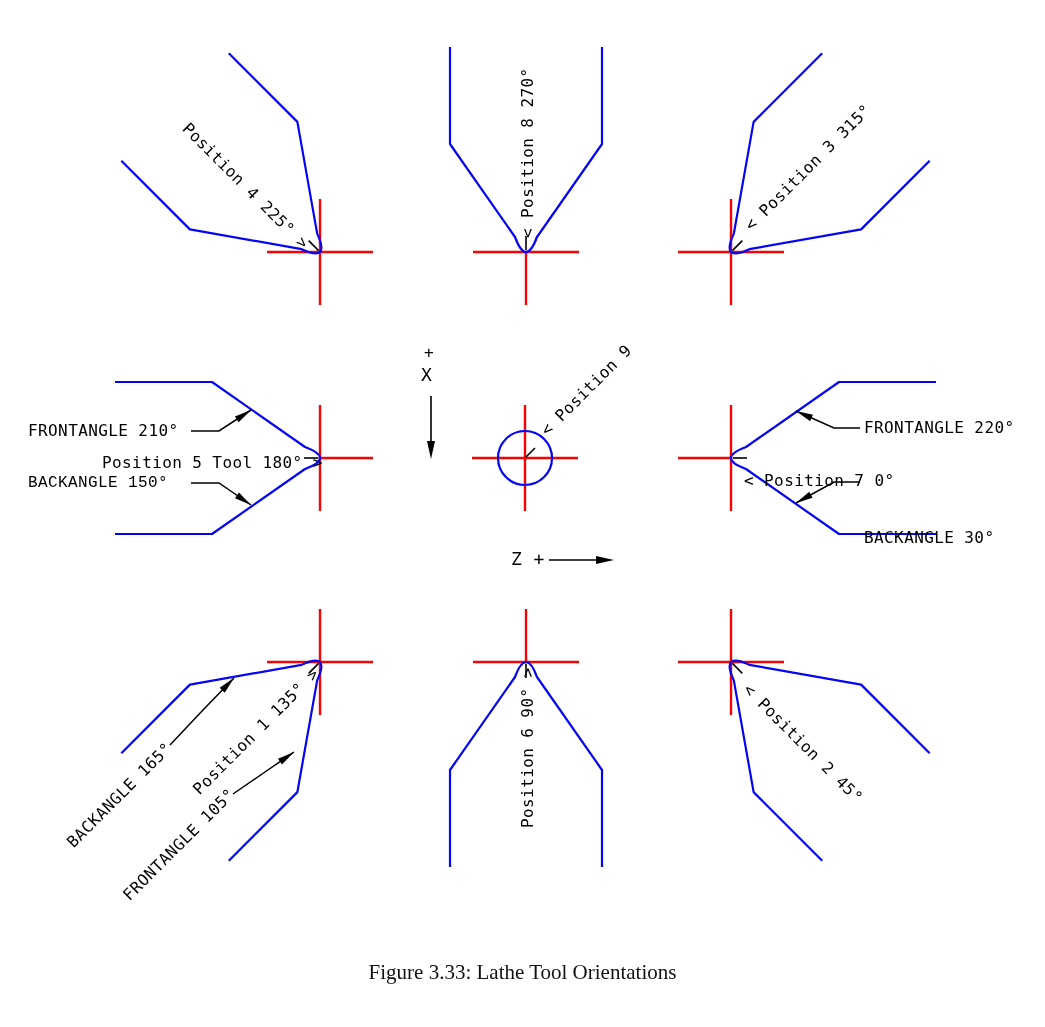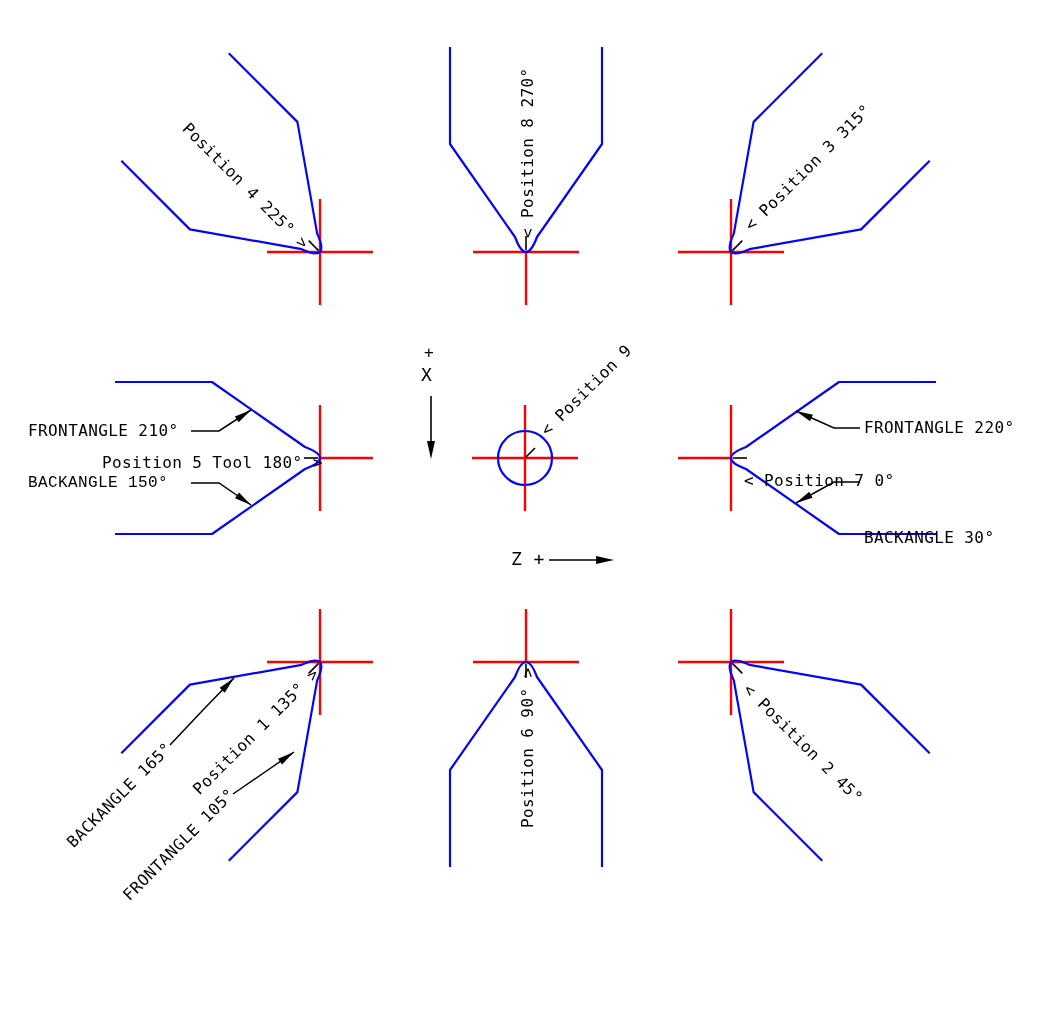--- a/index.html
+++ b/index.html
@@ -100,13 +100,14 @@
       <div class="cad-label" style="left: 864px; top: 501px; margin-top: 28px;">BACKANGLE 30°</div>
       <div class="cad-label" style="left: 196px; top: 783px; transform: rotate(-45deg);">Position 1 135° &gt;</div>
       <div class="cad-label" style="left: 70px; top: 836px; transform: rotate(-45deg);">BACKANGLE 165°</div>
       <div class="cad-label" style="left: 126px; top: 889px; transform: rotate(-45deg);">FRONTANGLE 105°</div>
       <div class="cad-label" style="left: 528px; top: 819px; transform: rotate(-90deg);">Position 6 90° &gt;</div>
       <div class="cad-label" style="left: 746px; top: 678px; transform: rotate(45deg);">&lt; Position 2 45°</div>
       <div class="cad-label" style="left: 424px; top: 344px;">+</div>
       <div class="cad-label axis-letter" style="left: 421px; top: 366px;">X</div>
       <div class="cad-label axis-letter" style="left: 511px; top: 550px;">Z +</div>
     </div>
+  <div class="caption">Figure 3.33: Lathe Tool Orientations</div>
 </div>
 
 </body></html>

